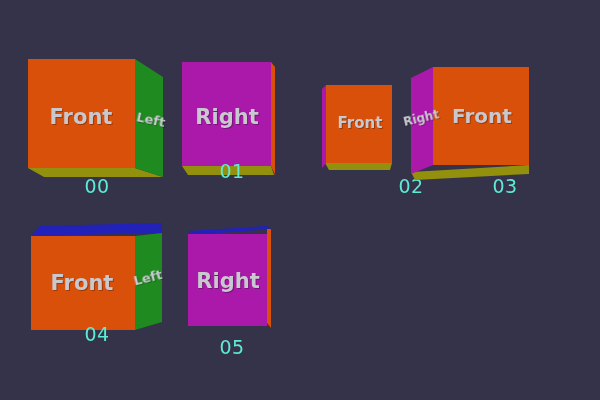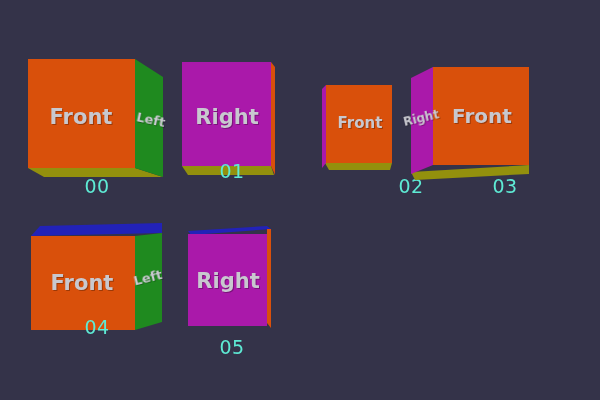--- a/index.html
+++ b/index.html
@@ -101,21 +101,21 @@
     <svg width="150" height="118" viewBox="0 0 150 118">
 
       <polygon points="14,4 136,1 136,11 5,14" fill="#2222b8"></polygon>
 
       <polygon points="109,14 136,11 136,100 109,108" fill="#1f8a1f"></polygon>
       <rect x="5" y="14" width="104" height="94" fill="#d9500b"></rect>
       <text class="face-label" x="56" y="68" font-size="21" text-anchor="middle" style="filter:drop-shadow(1.5px 1.5px 0.5px rgba(0,0,0,0.28));">Front</text>
       <text class="face-label" x="123" y="60" font-size="13" text-anchor="middle" transform="rotate(-14 123 60)" style="filter:drop-shadow(1px 1px 0.5px rgba(0,0,0,0.25));">Left</text>
     </svg>
   </div>
-  <div class="idx-label" style="left:97px; top:316px;">04</div>
+  <div class="idx-label" style="left:97px; top:323px;">04</div>
 
   <div class="cube" style="left:182px; top:224px; width:108px; height:112px;">
     <svg width="108" height="112" viewBox="0 0 108 112">
       <polygon points="6,7 85,2 89,5 9,11" fill="#2222b8"></polygon>
 
       <polygon points="85,5 89,5 89,104 85,99" fill="#d9500b"></polygon>
       <rect x="6" y="10" width="79" height="92" fill="#aa19aa"></rect>
       <text class="face-label" x="46" y="64" font-size="21" text-anchor="middle" style="filter:drop-shadow(1.5px 1.5px 0.5px rgba(0,0,0,0.28));">Right</text>
     </svg>
   </div>

